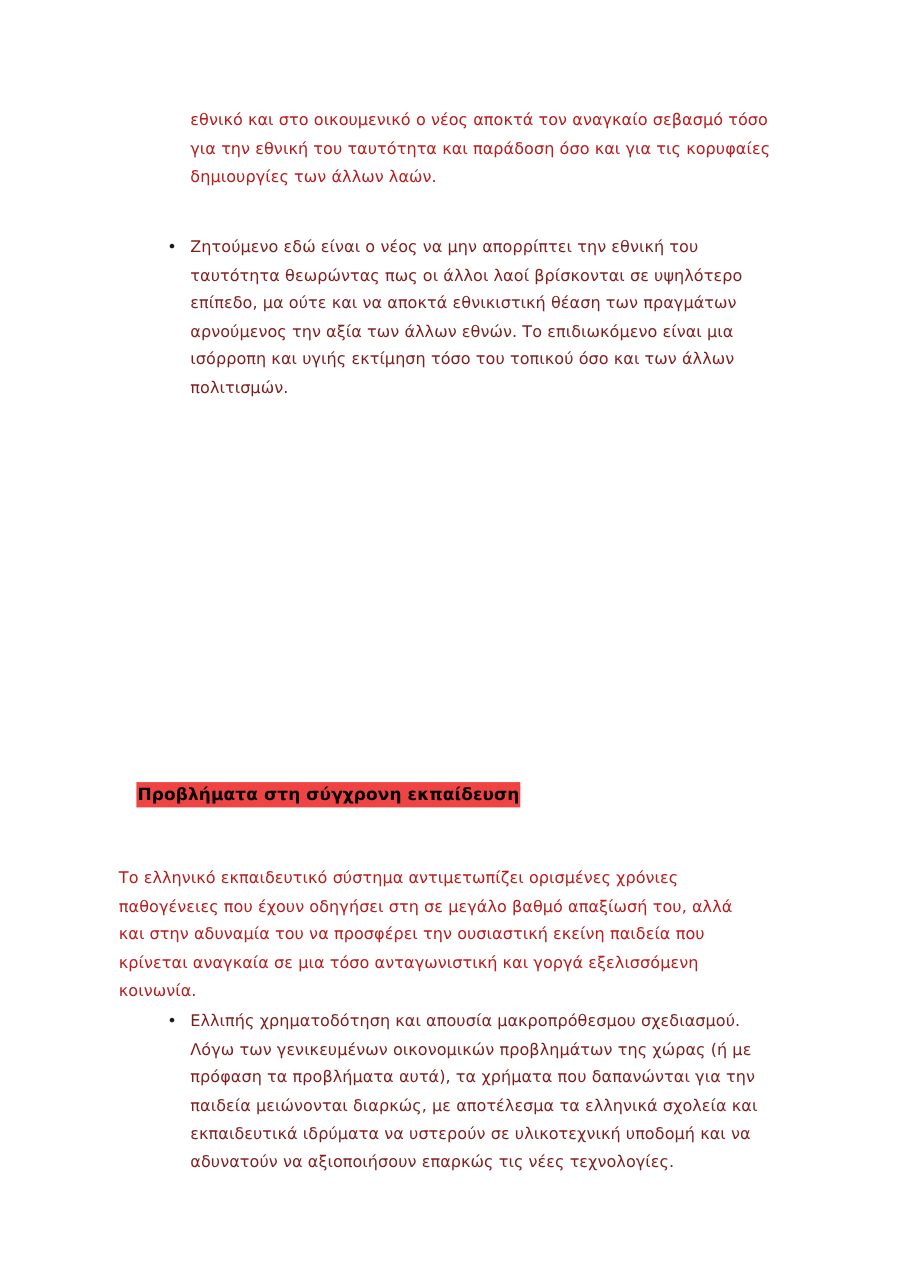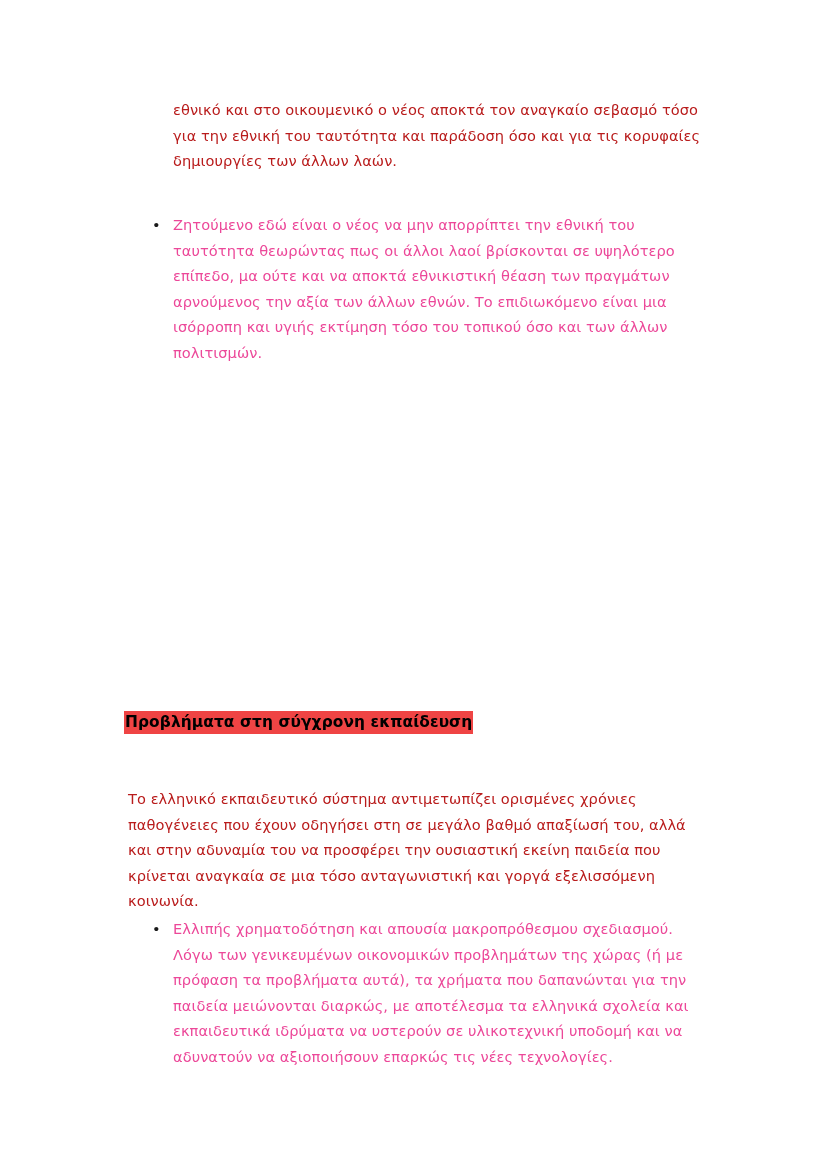--- a/index.html
+++ b/index.html
@@ -30,41 +30,41 @@
   }
 
   
   .cont-para {
     left: 173px;
     width: 532px;
   }
 
   
   .body-para {
-    left: 128px;
+    left: 108px;
     width: 580px;
   }
 
   
   .bullet-item {
     position: absolute;
     display: flex;
     align-items: flex-start;
   }
   .bullet-marker {
     flex: 0 0 auto;
     width: 21px;
     color: #1a1a1a;
     font-size: 14.6px;
     line-height: 25.5px;
     text-align: left;
   }
   .bullet-text {
     flex: 1 1 auto;
-    color: #ec4899;
+    color: #7f1d1d;
     font-size: 14.6px;
     line-height: 25.5px;
     letter-spacing: 0.05px;
   }
 
   
   .heading-wrap {
     position: absolute;
     left: 124px;
   }

